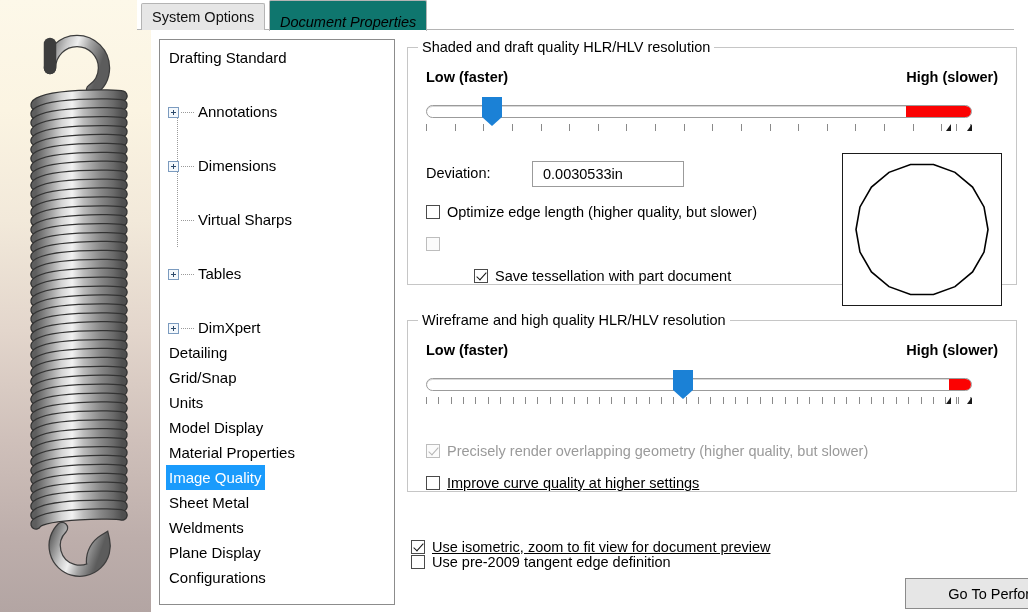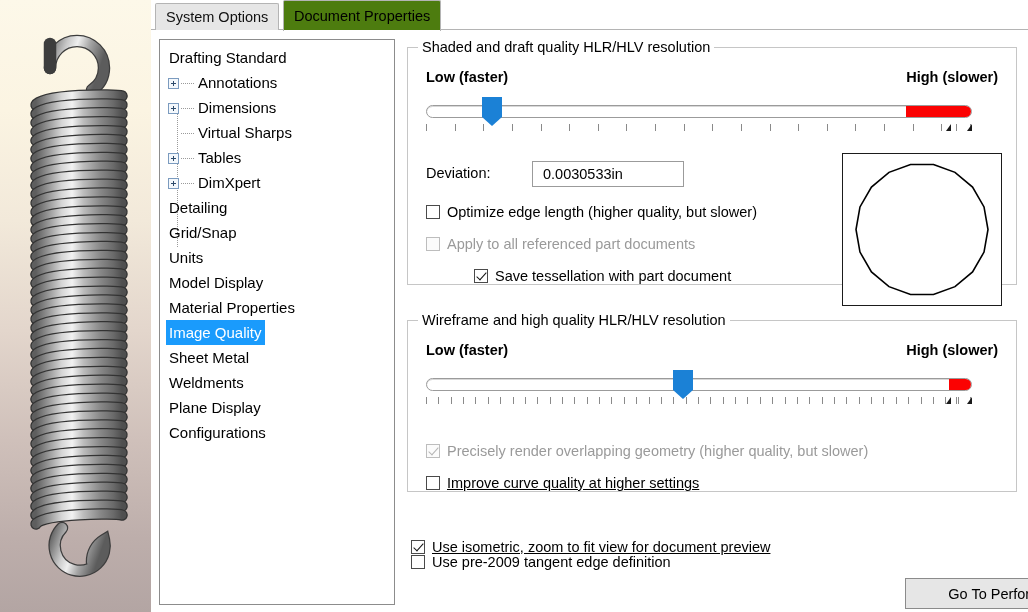--- a/index.html
+++ b/index.html
@@ -34,21 +34,21 @@
         #cfc0ba 72%,
         #bdaeab 88%,
         #b3a5a3 100%);
     overflow: hidden;
   }
   .spring-svg { position: absolute; left: 0; top: 0; }
 
   
   .tabstrip {
     position: absolute;
-    left: 151px; top: 0;
+    left: 137px; top: 0;
     width: 877px; height: 30px;
     background: #ffffff;
     text-align: right;
   }
   .tabstrip::after {
     content: "";
     position: absolute;
     left: 0; right: 0; bottom: 0;
     height: 1px;
     background: #b4b4b4;
@@ -69,25 +69,26 @@
   .tab.inactive {
     left: 4px;
     background: #e6e6e6;
     color: #111;
     z-index: 1;
   }
   .tab.active {
     left: 132px;
     top: 0px;
     height: 31px;
-    padding-top: 6px;
-    background: #4d7c0f;
+    padding-top: 12px;
+    background: #0f766e;
     color: #000;
     z-index: 3;
     border-color: #b4b4b4;
+    font-style: italic;
   }
   .tab.active::after {
     content: "";
     position: absolute;
     left: 0; right: 0; bottom: -1px;
     height: 2px; background: #ffffff;
   }
 
   
   .dialog-body {
@@ -110,21 +111,21 @@
   .tree-row {
     position: relative;
     height: 25px;
     line-height: 25px;
     font-size: 15px;
     white-space: nowrap;
     cursor: default;
     padding-left: 6px;
   }
   .tree-row .label { display: inline-block; padding: 0 3px; }
-  .tree-row.child { padding-left: 8px; }
+  .tree-row.child { padding-left: 8px; margin-top: 29px; }
   .tree-row.selected .label {
     background: #1a9bfc;
     color: #ffffff;
   }
   .expander {
     display: inline-block;
     width: 11px; height: 11px;
     border: 1px solid #7b9bbf;
     background: #f4f8fc;
     position: relative;
@@ -560,21 +561,20 @@
           <span class="dev-label">Deviation:</span>
           <input class="dev-input" type="text" value="0.0030533in" style="">
         </div>
 
         <div class="cbrow" style="top:146px;">
           <span class="cbox"></span>
           <span>Optimize edge length (higher quality, but slower)</span>
         </div>
         <div class="cbrow disabled" style="top:178px;">
           <span class="cbox"></span>
-          <span>Apply to all referenced part documents</span>
         </div>
         <div class="cbrow" style="top:210px;margin-left:48px;">
           <span class="cbox checked"></span>
           <span>Save tessellation with part document</span>
         </div>
 
         <div class="polybox">
           <svg width="158" height="151" viewBox="0 0 158 151">
             <polygon id="poly" points="90.46,10.50 112.00,18.34 129.56,33.08 141.02,52.93 145.00,75.50 141.02,98.07 129.56,117.92 112.00,132.66 90.46,140.50 67.54,140.50 46.00,132.66 28.44,117.92 16.98,98.07 13.00,75.50 16.98,52.93 28.44,33.08 46.00,18.34 67.54,10.50" fill="none" stroke="#000000" stroke-width="1.6"></polygon>
           </svg>

